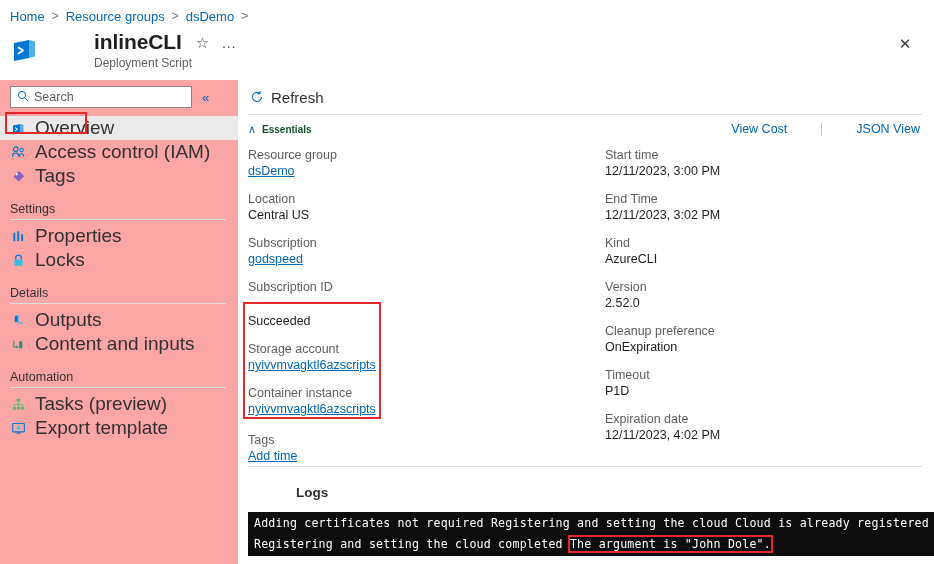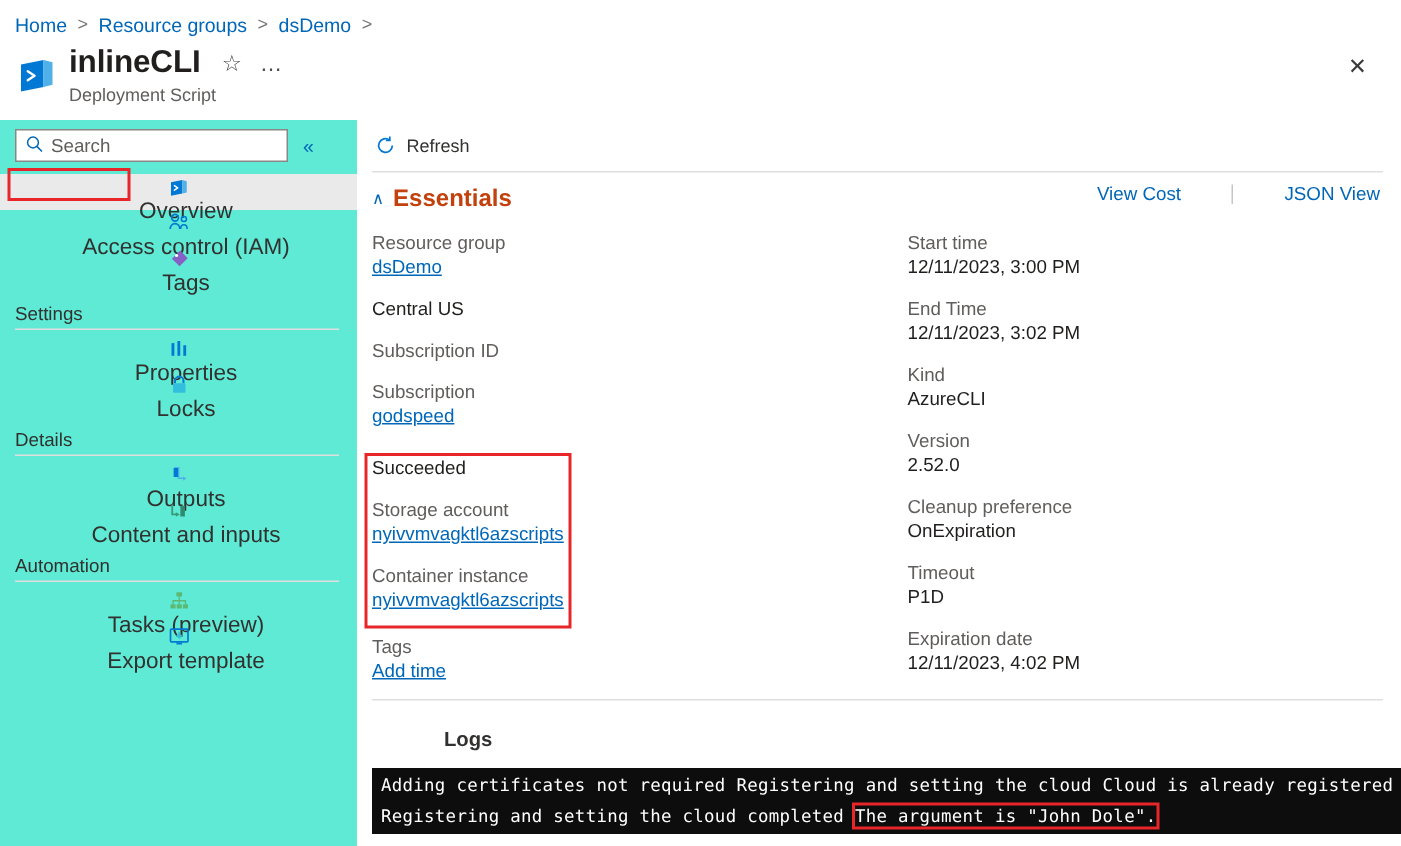--- a/index.html
+++ b/index.html
@@ -37,20 +37,21 @@
     font-size: 12px;
   }
 
   
   .title-row {
     position: absolute;
     top: 30px;
     left: 10px;
     display: flex;
     align-items: flex-start;
+    gap: 48px;
   }
   .res-icon {
     width: 30px;
     height: 30px;
     margin-top: 4px;
     margin-right: 6px;
     flex: 0 0 auto;
   }
   .title-texts { display: flex; flex-direction: column; }
   .title-main-line { display: flex; align-items: center; }
@@ -97,21 +98,21 @@
     font-family: "DejaVu Sans", sans-serif;
   }
 
   
   .sidebar {
     position: absolute;
     top: 80px;
     left: 0;
     width: 238px;
     bottom: 0;
-    background: #5eead4;
+    background: #fca5a5;
   }
   .search-row {
     display: flex;
     align-items: center;
     padding: 6px 0 0 10px;
   }
   .search-box {
     width: 182px;
     height: 22px;
     border: 1px solid #8a8886;
@@ -143,23 +144,22 @@
   }
 
   .nav-list { margin-top: 8px; }
   .nav-item {
     height: 24px;
     display: flex;
     align-items: center;
     padding-left: 10px;
     cursor: pointer;
     position: relative;
-    font-size: 15px;
+    font-size: 19px;
     color: #323130;
-    flex-direction: column;
   }
   .nav-item.selected { background: #eaeaea; }
   .nav-item .nav-ico {
     width: 16px;
     height: 16px;
     margin-right: 9px;
     flex: 0 0 auto;
     display: flex;
     align-items: center;
     justify-content: center;
@@ -201,21 +201,21 @@
     height: 34px;
     display: flex;
     align-items: center;
     padding-left: 12px;
   }
   .cmd-btn {
     display: flex;
     align-items: center;
     cursor: pointer;
     color: #323130;
-    font-size: 12px;
+    font-size: 15px;
   }
   .cmd-btn .cmd-ico {
     margin-right: 7px;
     display: flex;
     align-items: center;
   }
 
   .ess-header {
     display: flex;
     align-items: center;
@@ -225,23 +225,23 @@
     position: relative;
   }
   .ess-chevron {
     color: #0067b8;
     font-size: 11px;
     margin-right: 6px;
     cursor: pointer;
     line-height: 1;
   }
   .ess-title {
-    font-size: 16px;
+    font-size: 10px;
     font-weight: 700;
-    color: #c2410c;
+    color: #14532d;
   }
   .ess-links {
     position: absolute;
     right: 2px;
     top: 7px;
     display: flex;
     align-items: center;
     font-size: 12.5px;
     gap: 24px;
   }
@@ -517,31 +517,32 @@
   <div class="ess-grid">
 
     <div class="ess-col left">
 
       <div class="ess-field">
         <div class="ess-label">Resource group</div>
         <div class="ess-value link">dsDemo</div>
       </div>
 
       <div class="ess-field">
+        <div class="ess-label">Location</div>
         <div class="ess-value">Central US</div>
+      </div>
+
+      <div class="ess-field">
+        <div class="ess-label">Subscription</div>
+        <div class="ess-value link">godspeed</div>
       </div>
 
       <div class="ess-field">
         <div class="ess-label">Subscription ID</div>
         <div class="ess-value"></div>
-      </div>
-
-      <div class="ess-field">
-        <div class="ess-label">Subscription</div>
-        <div class="ess-value link">godspeed</div>
       </div>
 
       <div class="ess-field" style="margin-top:18px;">
         <div class="ess-value">Succeeded</div>
       </div>
 
       <div class="ess-field">
         <div class="ess-label">Storage account</div>
         <div class="ess-value link">nyivvmvagktl6azscripts</div>
       </div>

